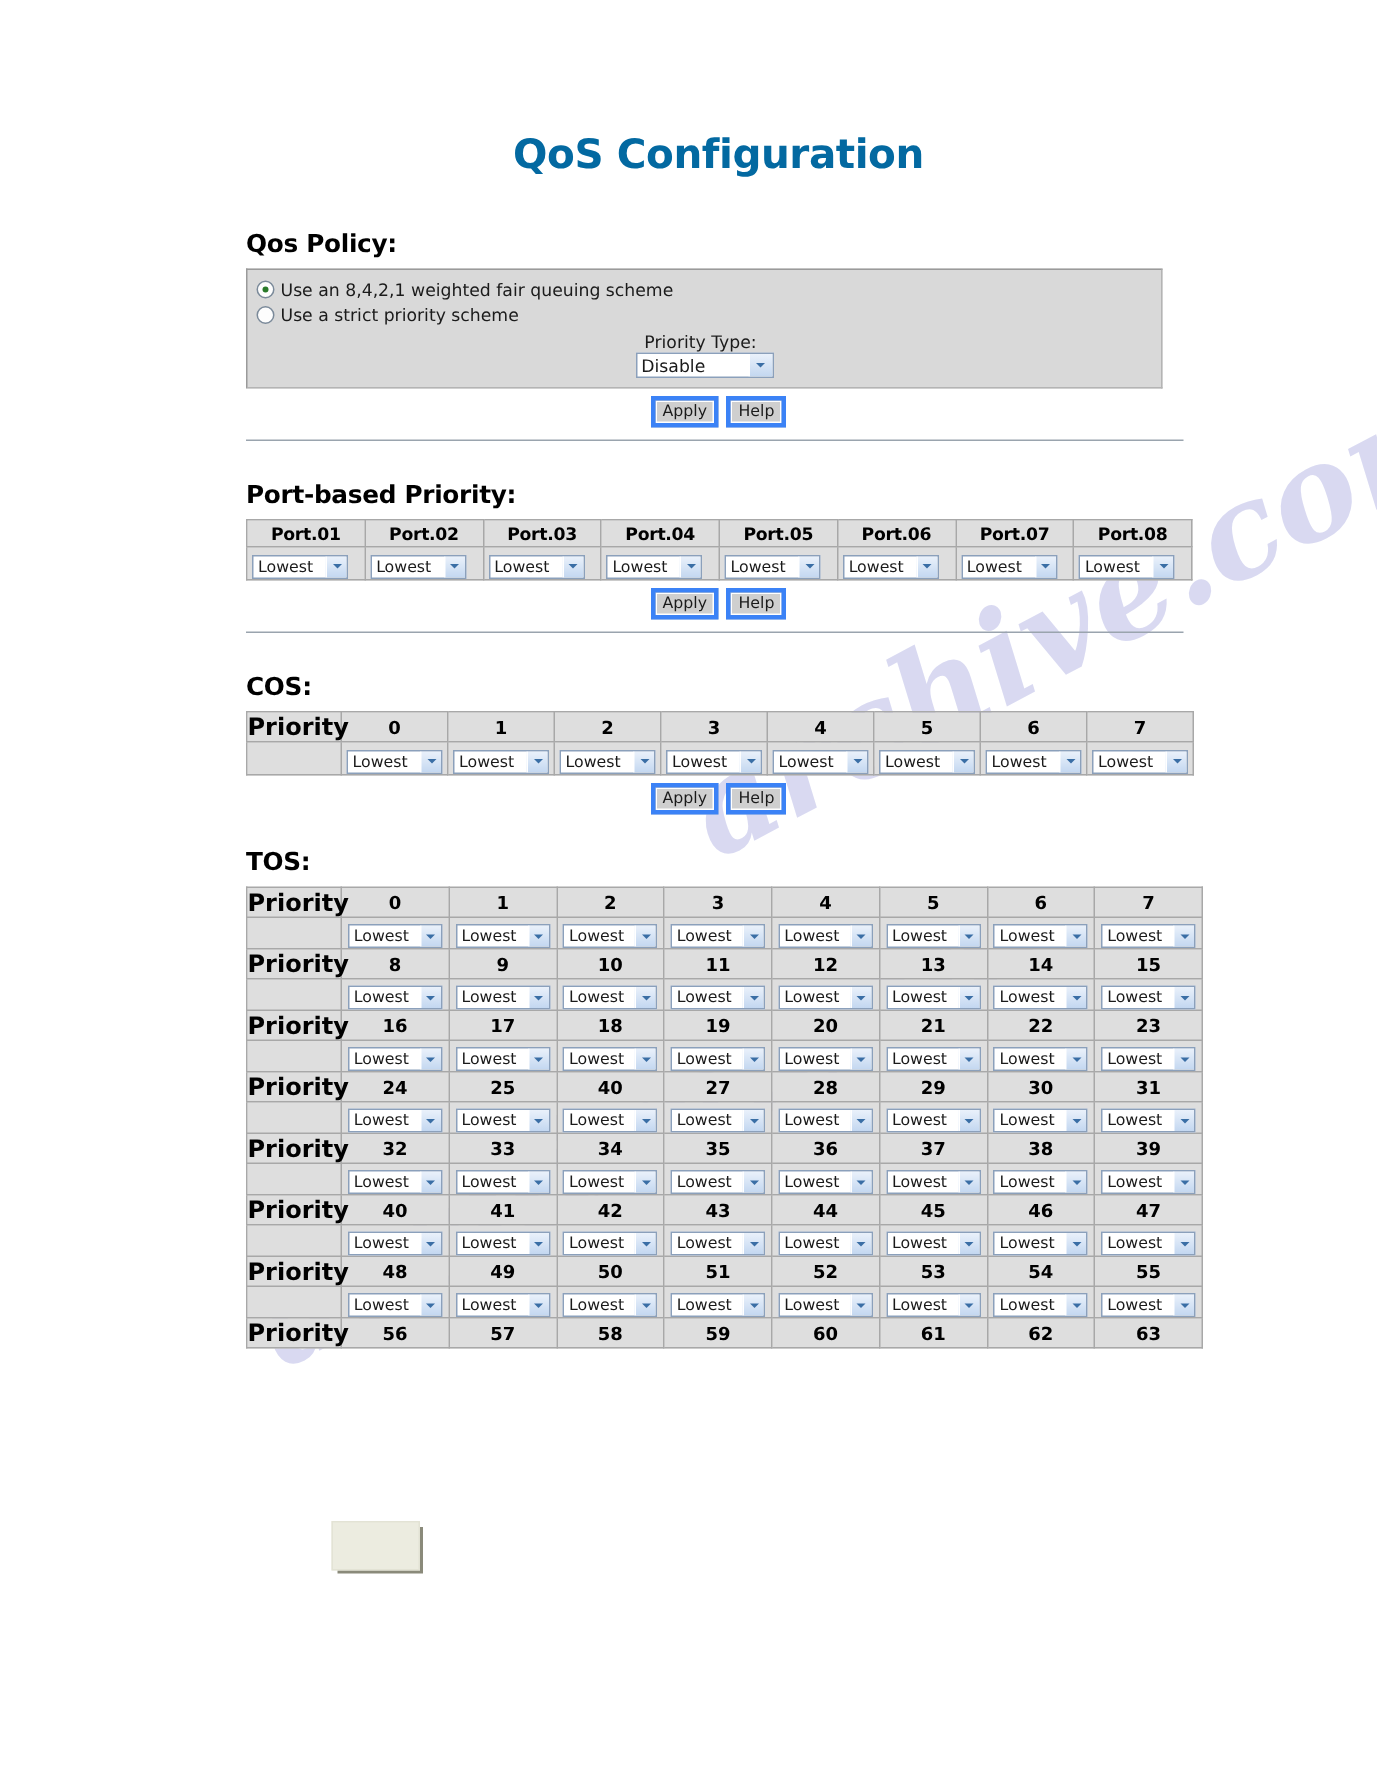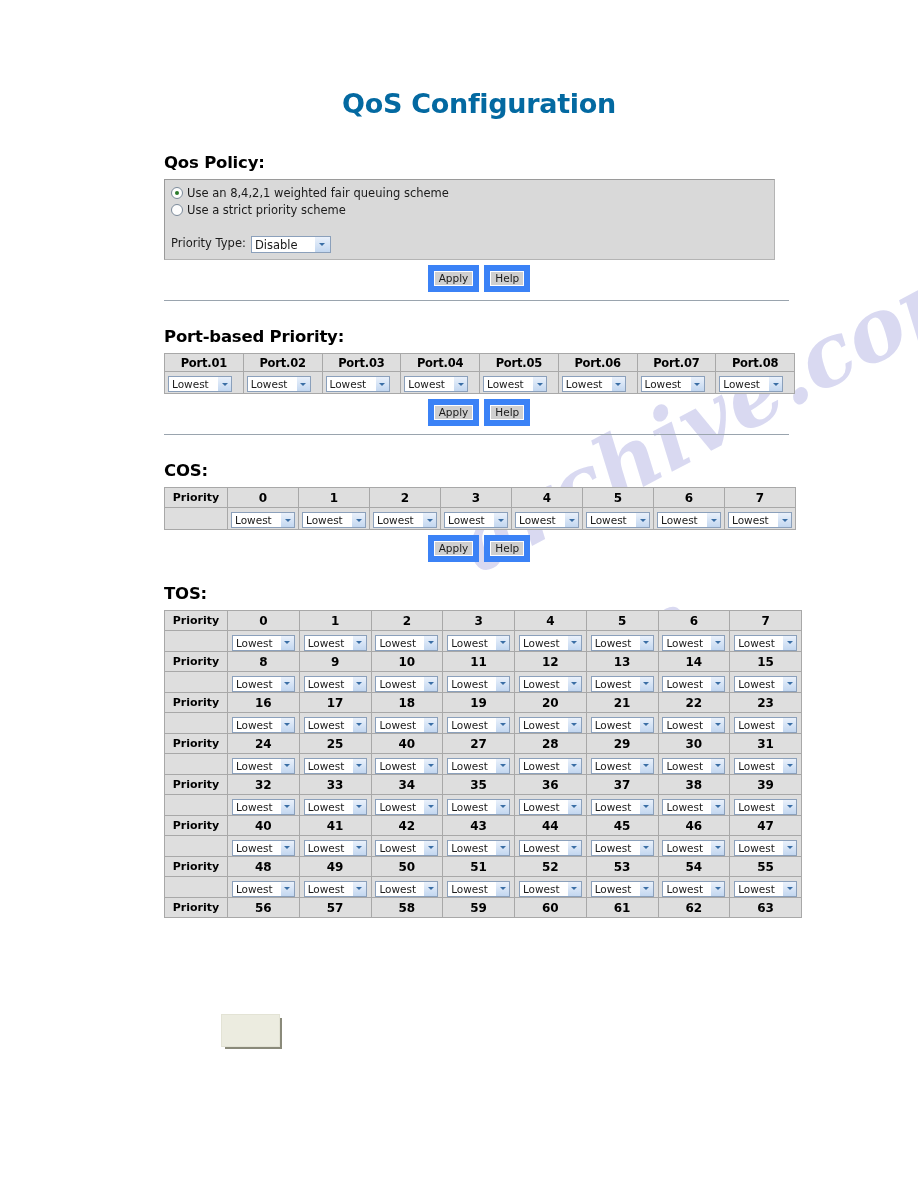--- a/index.html
+++ b/index.html
@@ -73,25 +73,26 @@
   .radio.checked::after {
     content: "";
     position: absolute;
     left: 3px; top: 3px;
     width: 4px; height: 4px;
     border-radius: 50%;
     background: #2a7a2a;
   }
   .ptype-row {
     display: flex;
-    align-items: flex-start;
+    align-items: center;
     font-size: 11.5px;
     color: #1b1b1b;
-    margin-top: 18px;
+    margin-top: 3px;
     font-family: "DejaVu Sans", sans-serif;
+    flex-direction: column;
   }
   .ptype-row .lbl { margin-right: 5px; }
 
   
   .sel {
     display: inline-flex;
     align-items: center;
     justify-content: space-between;
     background: #ffffff;
     border: 1px solid #8ba0bb;
@@ -116,32 +117,32 @@
     justify-content: center;
     flex: 0 0 auto;
   }
   .sel .arrow::after {
     content: "";
     width: 0; height: 0;
     border-left: 3px solid transparent;
     border-right: 3px solid transparent;
     border-top: 3.5px solid #3a6ea5;
   }
-  .sel.wide { width: 80px; height: 17px; font-size: 11.5px; }
+  .sel.wide { width: 92px; height: 17px; font-size: 11.5px; }
   .sel.wide .arrow { width: 15px; height: 15px; }
 
   
   .btn-row {
     display: flex;
     justify-content: center;
     gap: 5px;
     margin-top: 5px;
   }
   .btn {
-    border: 6px solid #3b82f6;
+    border: 3px solid #3b82f6;
     background: #cfcfcf;
     color: #1a1a1a;
     font-size: 10.5px;
     line-height: 12px;
     padding: 1px 5px 2px 5px;
     font-family: "DejaVu Sans", sans-serif;
     box-shadow: inset 0 0 0 1px #ffffff;
   }
   hr.sep {
     border: 0;
@@ -171,21 +172,21 @@
     height: 17px;
     letter-spacing: -0.2px;
   }
   td.num {
     font-size: 12px;
     font-weight: bold;
     color: #000;
     height: 19px;
   }
   td.pri {
-    font-size: 11px;
+    font-size: 16px;
     font-weight: bold;
     color: #000;
     height: 19px;
   }
   td.selcell {
     height: 21px;
     background: #dedede;
     padding: 0 2px;
   }
   td.blank { background: #dedede; }

